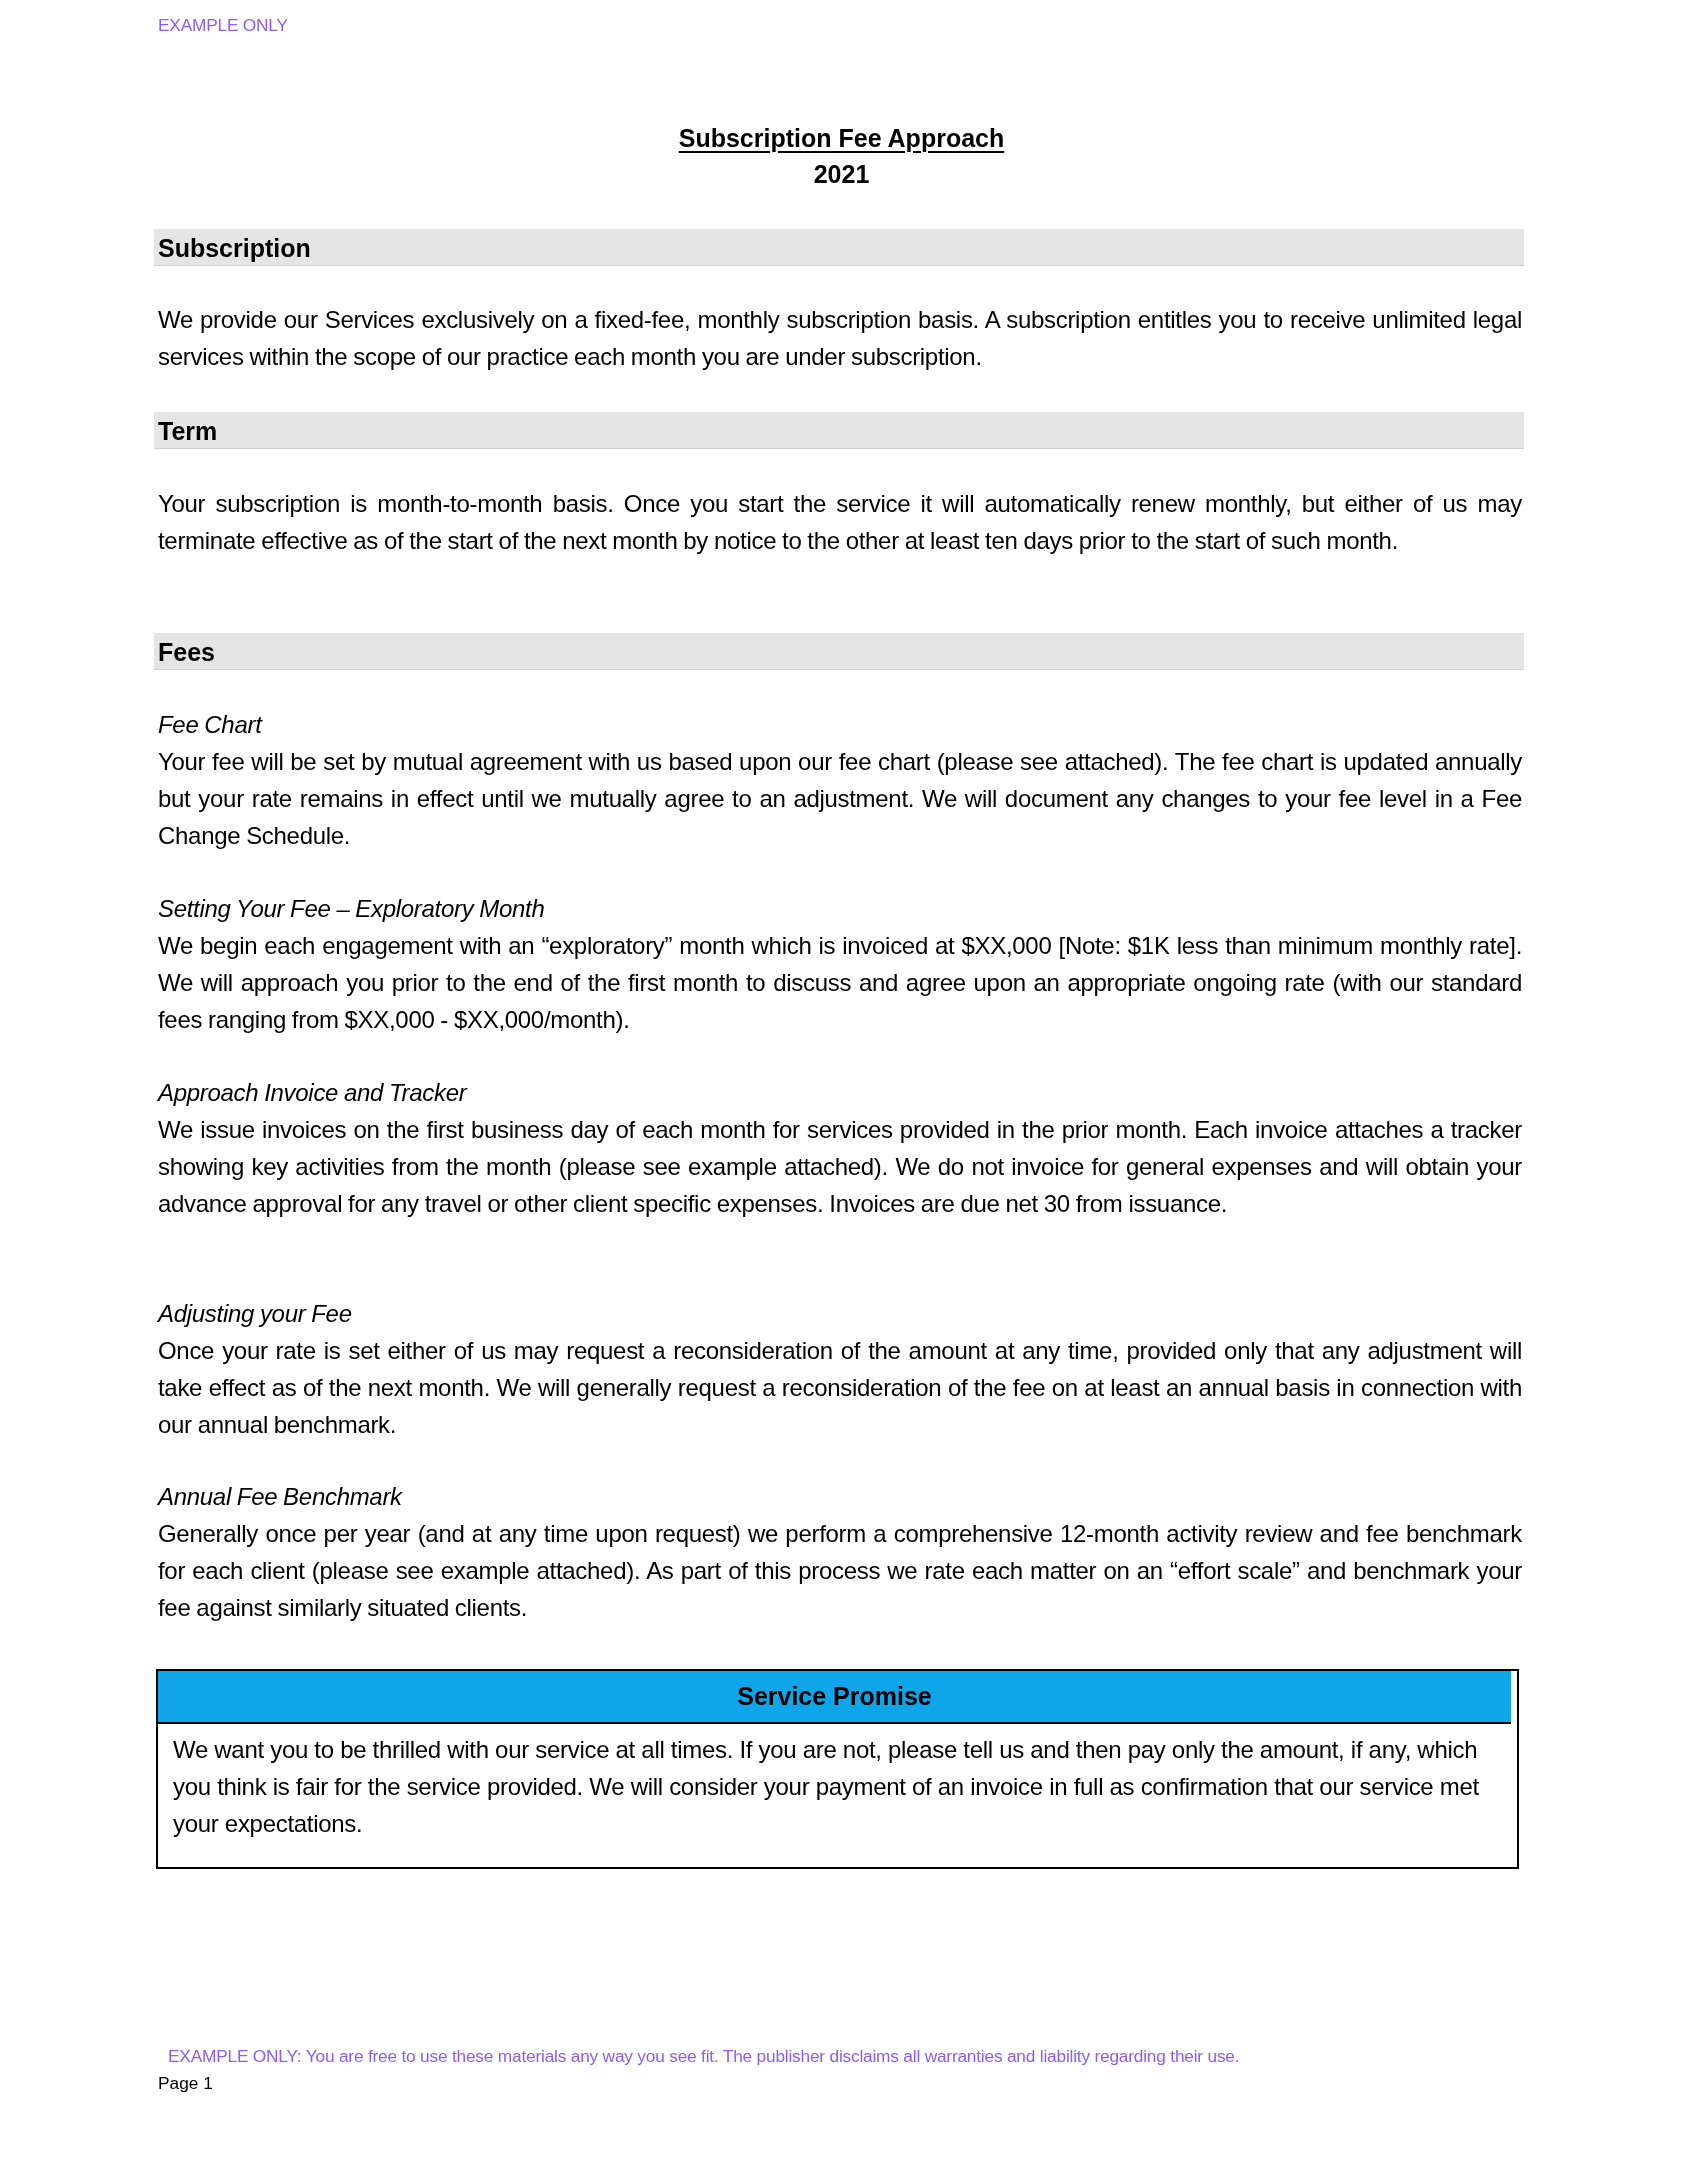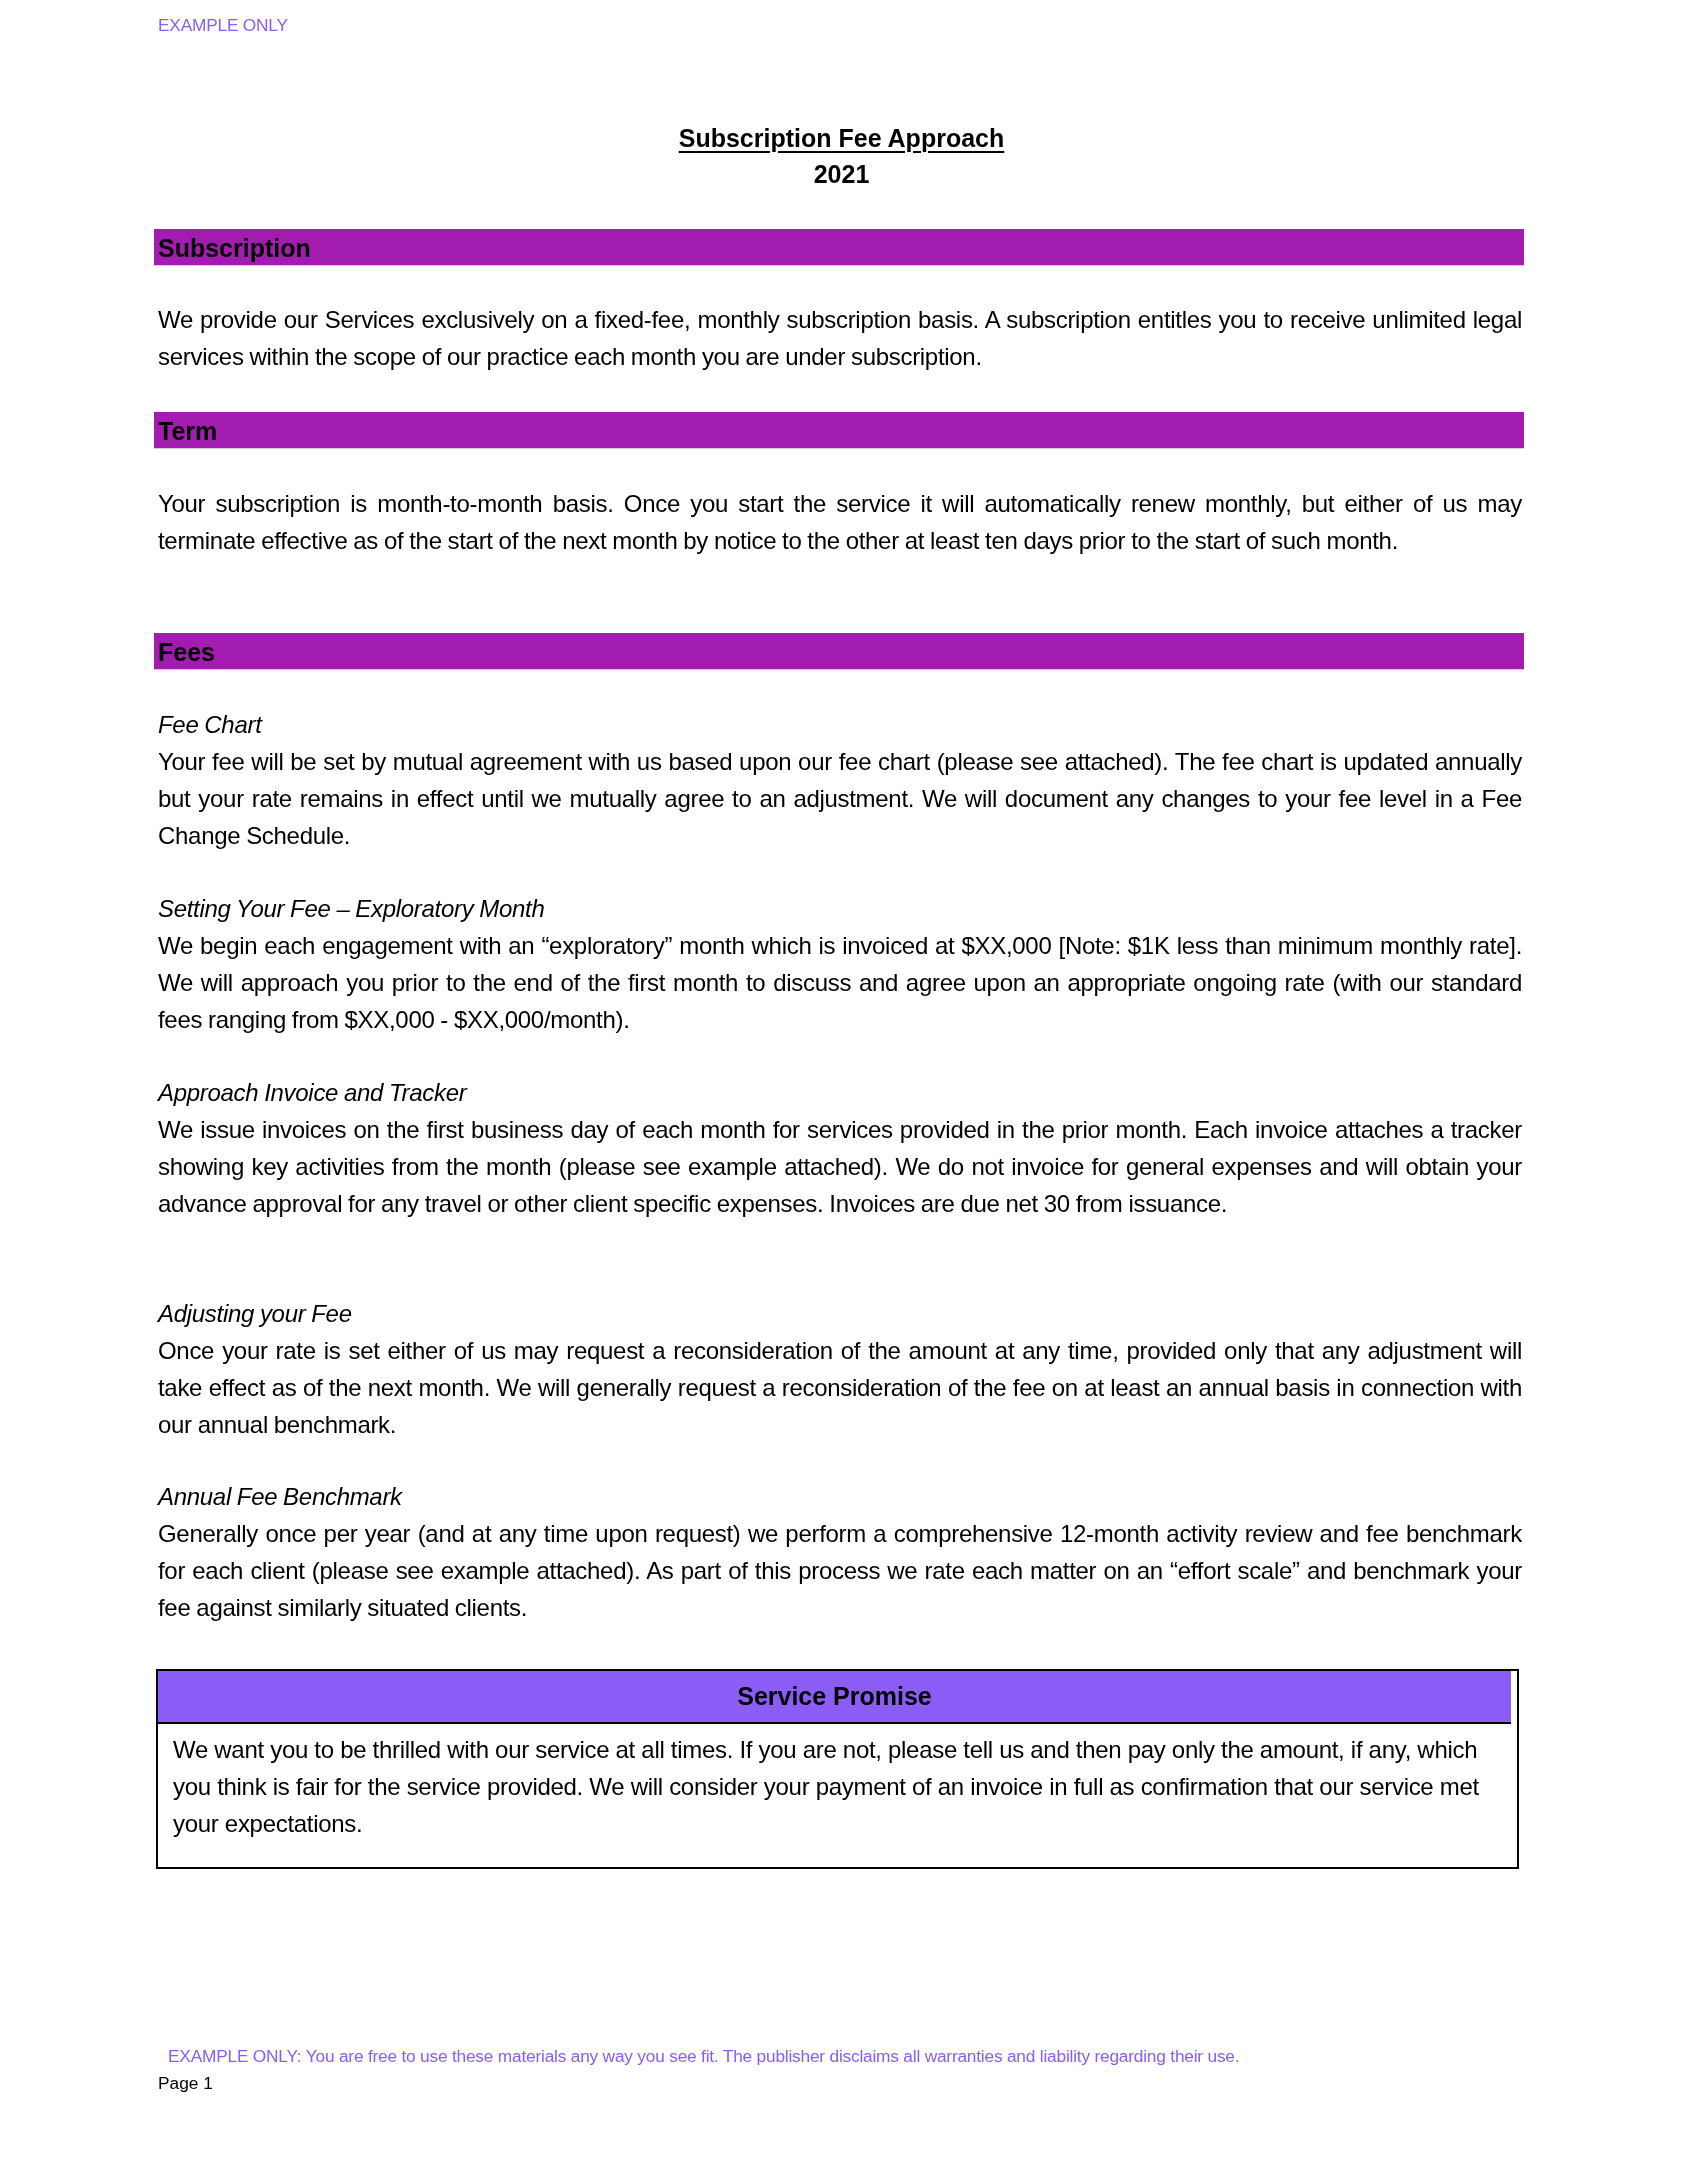--- a/index.html
+++ b/index.html
@@ -3,27 +3,27 @@
 <meta charset="utf-8">
 <style>
   html, body { margin:0; padding:0; background:#ffffff; }
   body { width:1683px; height:2178px; position:relative; overflow:hidden;
          font-family:"Liberation Sans", sans-serif; color:#000; }
   .abs { position:absolute; }
   .red { color:#8b5cf6; }
   #top-watermark { left:158px; top:15px; font-size:17.3px; letter-spacing:-0.2px; }
   #title { left:0; width:1683px; top:120px; text-align:center; font-weight:bold; font-size:25px; line-height:36px; }
   #title .t1 { text-decoration:underline; text-decoration-thickness:2px; text-underline-offset:4px; }
-  .band { left:154px; width:1370px; height:37px; background:#a21caf; border-bottom:1px solid #d0d0d0; box-sizing:border-box; }
+  .band { left:154px; width:1370px; height:37px; background:#e5e5e5; border-bottom:1px solid #d0d0d0; box-sizing:border-box; }
   .band span { position:absolute; left:4px; top:4px; font-weight:bold; font-size:25px; line-height:30px; }
   .para { left:158px; width:1364px; font-size:24px; line-height:37px; text-align:justify; letter-spacing:-0.3px; word-spacing:-0.5px; }
   .para p { margin:0; }
   .sub { font-style:italic; margin:0; }
   #promise-box { left:156px; top:1669px; width:1363px; height:200px; border:2px solid #000; box-sizing:border-box; }
-  #promise-head { position:absolute; left:0; top:0; right:6px; height:51px; background:#8b5cf6; border-bottom:2px solid #000;
+  #promise-head { position:absolute; left:0; top:0; right:6px; height:51px; background:#0ea5e9; border-bottom:2px solid #000;
                   text-align:center; font-weight:bold; font-size:25px; line-height:51px; }
   #promise-body { position:absolute; left:15px; right:15px; top:60px; font-size:24px; line-height:37px; letter-spacing:-0.3px; }
   #footer-note { left:168px; top:2046px; font-size:17.3px; letter-spacing:-0.2px; }
   #page-num { left:158px; top:2073px; font-size:17.3px; }
 </style>
 </head>
 <body>
 
 <div id="top-watermark" class="abs red">EXAMPLE ONLY</div>
 

